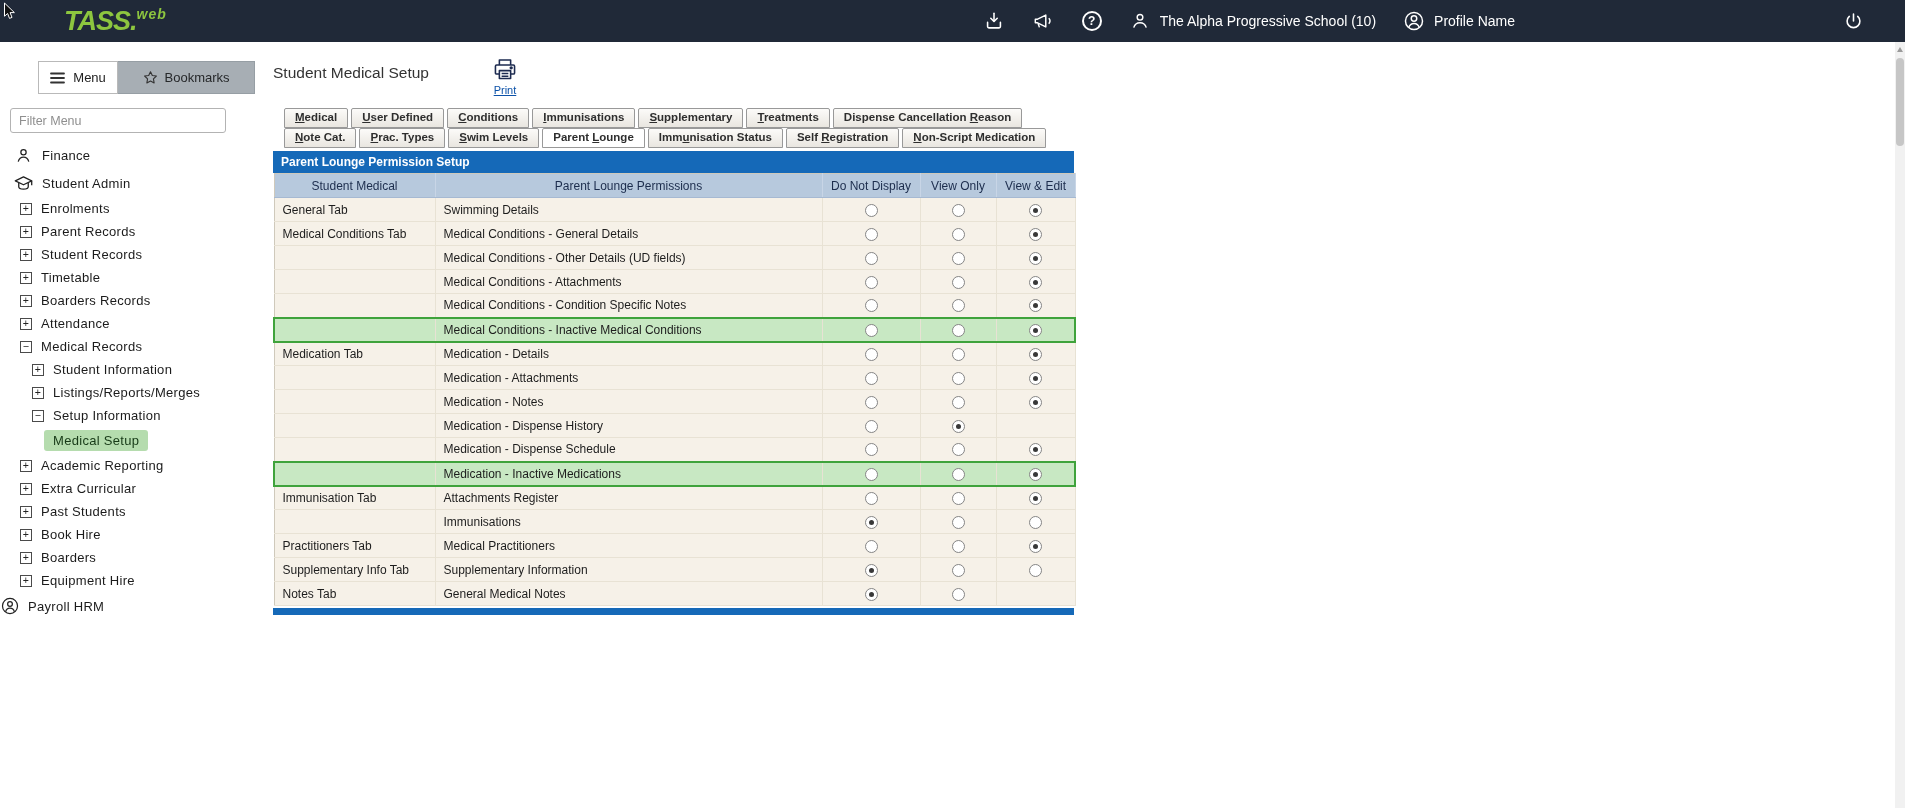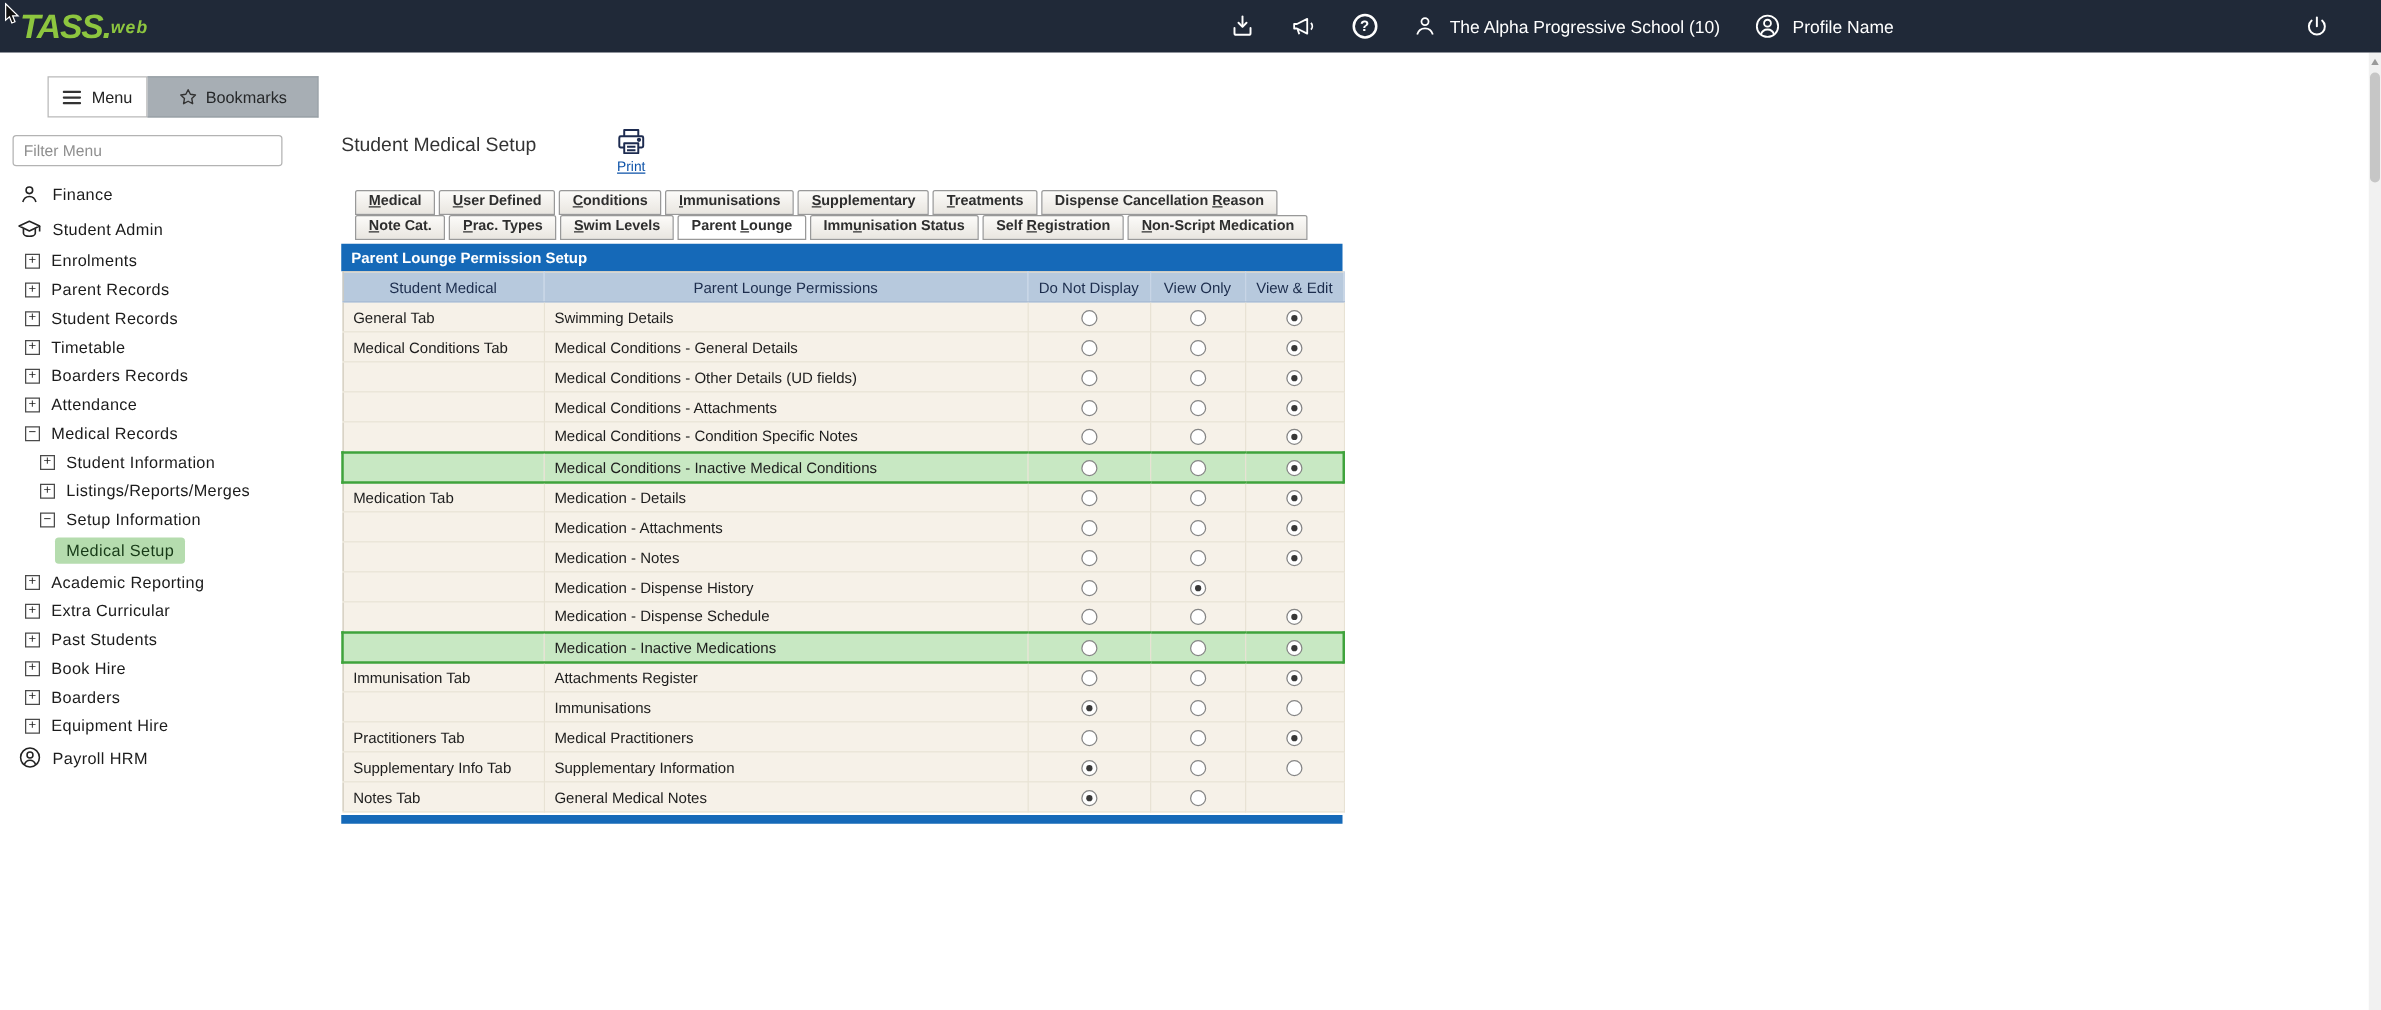--- a/index.html
+++ b/index.html
@@ -3,21 +3,21 @@
 <meta charset="utf-8">
 <style>
   * { box-sizing: border-box; margin: 0; padding: 0; }
   html, body { width: 1905px; height: 808px; overflow: hidden; background: #fff;
                font-family: "Liberation Sans", sans-serif; }
   u { text-decoration: underline; }
 
   
   .topbar { position: absolute; top: 0; left: 0; width: 1905px; height: 42px;
             background: #202938; display: flex; align-items: center; color: #fff; z-index: 5; }
-  .logo { display: flex; align-items: center; padding-left: 16px; cursor: pointer; }
+  .logo { display: flex; align-items: flex-start; padding-left: 16px; cursor: pointer; margin-left: 48px; }
   .logo-main { font-size: 27px; font-weight: bold; font-style: italic; color: #8dc63f; letter-spacing: -1px; }
   .logo-sub  { font-size: 14px; font-weight: bold; font-style: italic; color: #8dc63f; letter-spacing: 1px; }
   .topbar-right { margin-left: auto; display: flex; align-items: center; gap: 26px;
                   font-size: 14px; padding-right: 40px; }
   .tb-icon { display: inline-flex; align-items: center; justify-content: center;
              width: 24px; height: 24px; cursor: pointer; }
   .tb-group { display: inline-flex; align-items: center; gap: 8px; cursor: pointer; white-space: nowrap; }
   .help-circle { width: 20px; height: 20px; border: 2px solid #fff; border-radius: 50%;
                  display: inline-flex; align-items: center; justify-content: center;
                  font-size: 12px; font-weight: bold; cursor: pointer; }
@@ -43,21 +43,21 @@
   .menu-item.selected-row { height: 27px; }
   .mi-icon { width: 19px; display: inline-flex; justify-content: center; align-items: center; }
   .expander { width: 12px; height: 12px; border: 1px solid #4a4a4a; background: #fff; flex: none;
               display: inline-flex; align-items: center; justify-content: center;
               font-size: 10.5px; line-height: 1; color: #222; }
   .pill { background: #b5dcae; border-radius: 3px; padding: 3px 9px; color: #173a17; }
 
   
   .main { position: absolute; left: 255px; top: 42px; width: 1640px; height: 766px;
           background: #fff; padding: 14px 0 0 18px; }
-  .header-row { display: flex; align-items: flex-start; margin-top: 44px; }
+  .header-row { display: flex; align-items: flex-start; }
   .page-title { font-size: 15.5px; color: #333; padding-top: 8px; }
   .print-block { margin-left: 62px; display: flex; flex-direction: column; align-items: center; cursor: pointer; }
   .print-label { font-size: 11px; color: #0b51a8; text-decoration: underline; margin-top: 1px; }
 
   .tabs { margin: 12px 0 0 11px; }
   .tab-row { display: flex; }
   .tab { border: 1px solid #999; background: linear-gradient(#fcfbf9, #e9e6e0);
          padding: 2px 10px 3px; margin-right: 3px; font-size: 11.5px; font-weight: bold;
          color: #2e2e2e; border-radius: 2px 2px 0 0; white-space: nowrap; cursor: pointer; line-height: 13px; }
   .tab.active { background: #fff; position: relative; z-index: 2; }
@@ -245,21 +245,21 @@
         <span class="mi-label">Book Hire</span>
       </div>
       <div class="menu-item" style="padding-left: 20px;">
         <span class="expander">+</span>
         <span class="mi-label">Boarders</span>
       </div>
       <div class="menu-item" style="padding-left: 20px;">
         <span class="expander">+</span>
         <span class="mi-label">Equipment Hire</span>
       </div>
-      <div class="menu-item has-icon" style="padding-left: 14px;">
+      <div class="menu-item has-icon" style="">
         <span class="mi-icon">
           <svg width="18" height="18" viewBox="0 0 22 22" fill="none" stroke="#222" stroke-width="1.5">
             <circle cx="11" cy="11" r="9.2"></circle>
             <circle cx="11" cy="8.6" r="2.9"></circle>
             <path d="M5.6 18c.9-3.2 3.2-4.4 5.4-4.4s4.5 1.2 5.4 4.4"></path>
           </svg>
         </span>
         <span class="mi-label">Payroll HRM</span>
       </div>
     </div>

